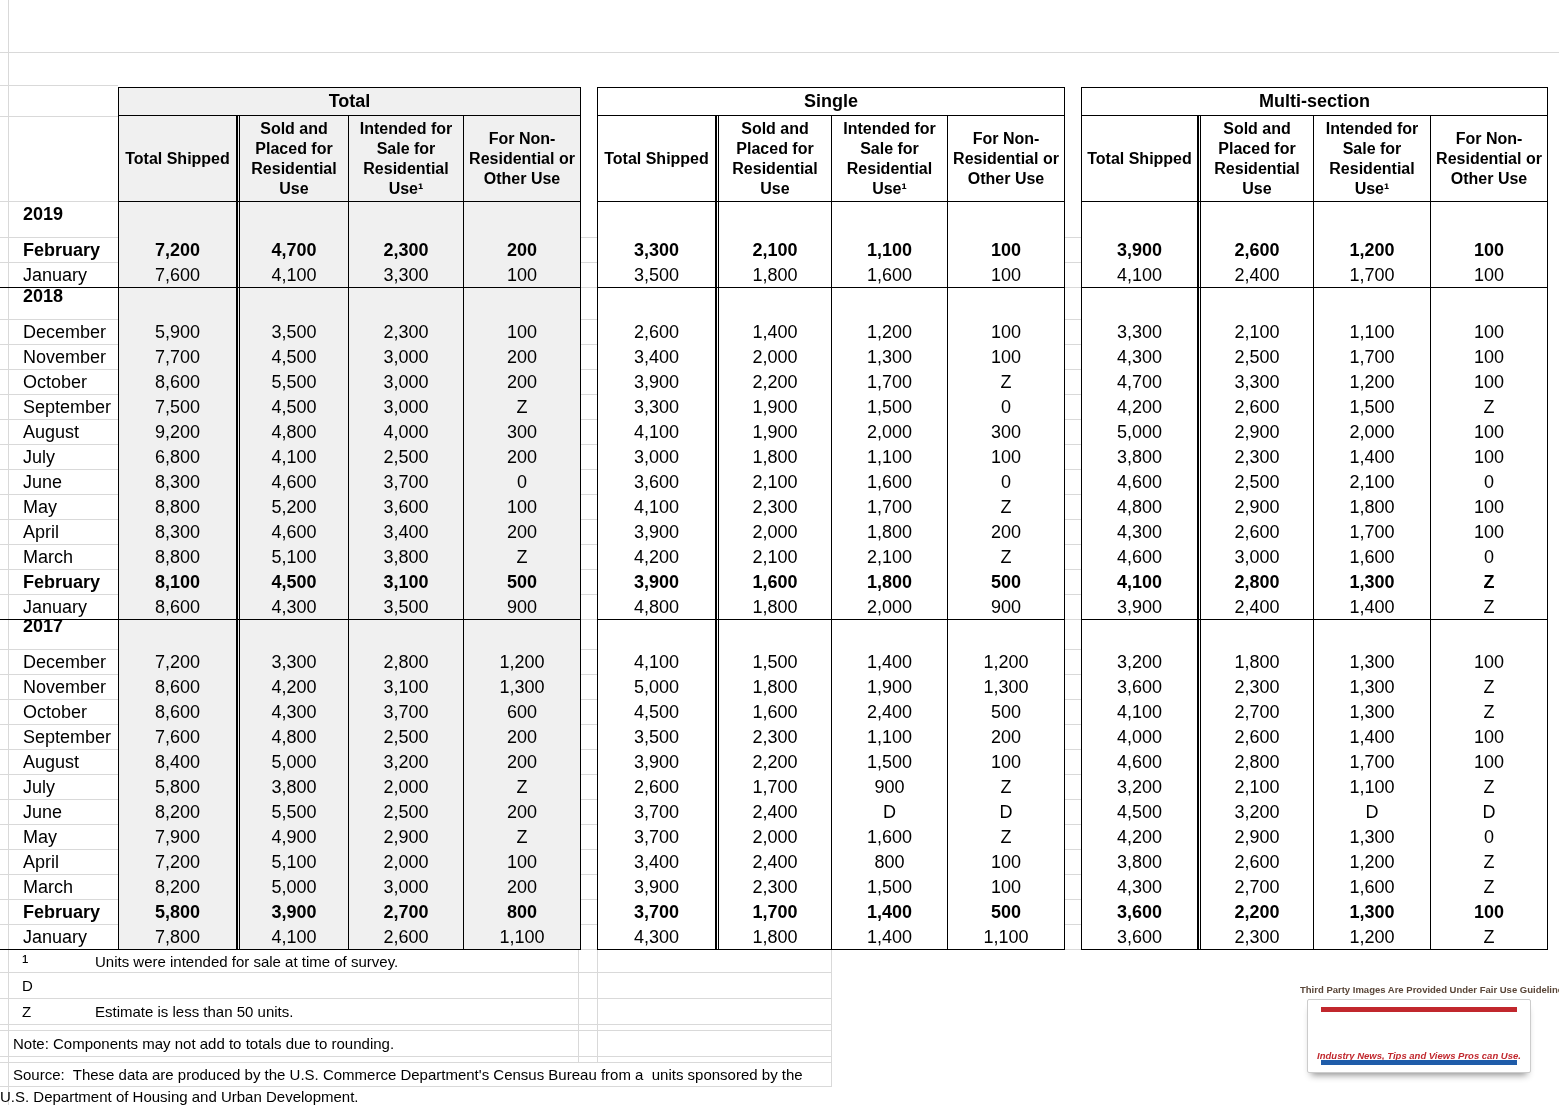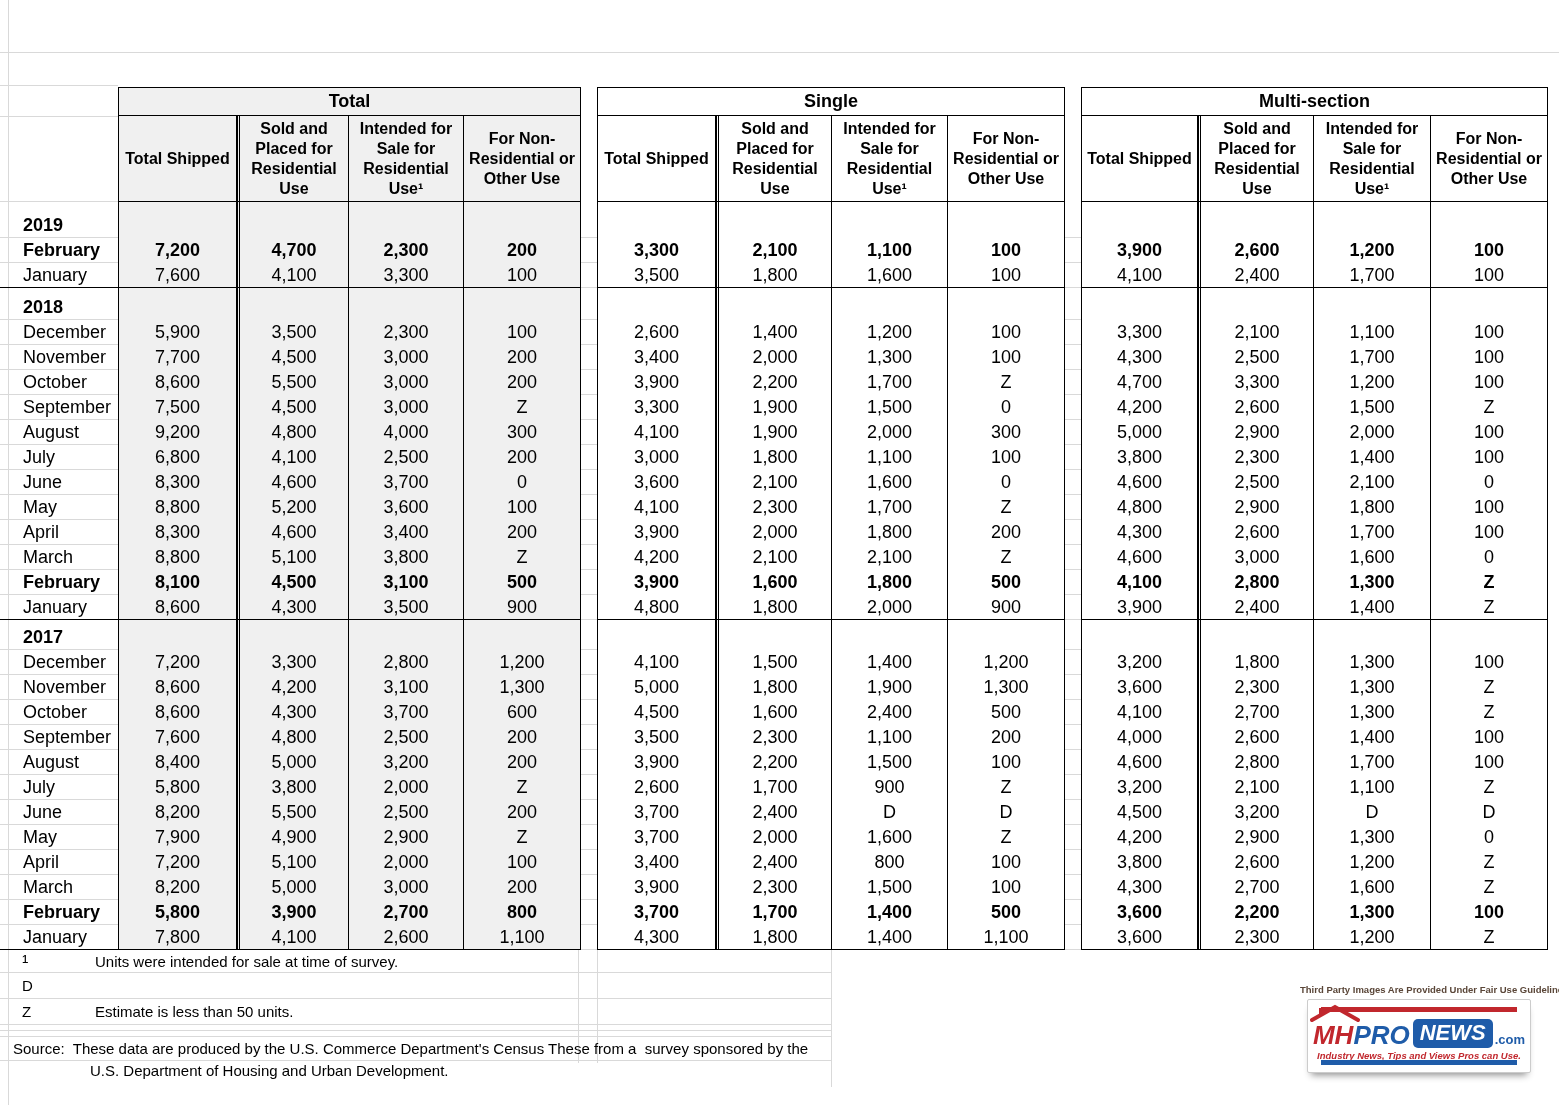--- a/index.html
+++ b/index.html
@@ -16,34 +16,34 @@
          justify-content:center;font-weight:bold;font-size:18px;background:#fff;}
   .grp{display:flex;border-left:1px solid #000;flex:none;}
   .cell,.hcell{box-sizing:border-box;flex:none;border-right:1px solid #000;display:flex;
          align-items:center;justify-content:center;text-align:center;font-size:18px;background:#fff;}
   .hcell{font-weight:bold;font-size:16px;line-height:20px;white-space:pre-line;
          border-bottom:1px solid #000;}
   .dbl{border-left:3px double #000;}
   .fillc{background:#F0F0F0 !important;}
   .lbl{box-sizing:border-box;flex:none;width:118px;display:flex;align-items:center;
        padding-left:23px;font-size:18px;border-bottom:1px solid #D9D9D9;}
-  .yrl{font-weight:bold;align-items:flex-end;padding-bottom:1px;}
+  .yrl{font-weight:bold;align-items:flex-end;padding-bottom:12px;}
   .gap{box-sizing:border-box;flex:none;width:16px;border-bottom:1px solid #D9D9D9;}
   .gap.nob{border-bottom:none;}
   .fillr{flex:1;}
   .b .lbl,.b .cell{font-weight:bold;}
   .bend .lbl,.bend .cell{border-bottom:1px solid #000;}
   #footnotes{position:absolute;left:0;top:950px;width:831px;}
   .frow{display:flex;align-items:center;box-sizing:border-box;}
   .fb{border-bottom:1px solid #D9D9D9;}
   .fmark{box-sizing:border-box;flex:none;width:95px;padding-left:22px;font-size:15px;}
   .fsup{font-size:19px;line-height:1;}
   .ftext{font-size:15px;white-space:pre;}
   .pad13{padding-left:13px;}
-  .pad90{padding-left:90px;}
+  .pad90{}
   
   .census{position:absolute;left:1037px;top:995px;width:148px;height:78px;background:#112E51;
           font-family:"Liberation Serif",serif;color:#fff;}
   .c-top{position:absolute;left:36px;top:6px;font-size:16px;font-weight:bold;white-space:nowrap;}
   .c-tm{font-size:8px;vertical-align:super;}
   .c-name{position:absolute;left:7px;top:14px;font-size:40px;font-weight:bold;letter-spacing:-1px;}
   .c-bar{position:absolute;left:10px;top:62px;width:96px;height:7px;background:#fff;border-radius:4px;}
   .c-bureau{position:absolute;left:109px;top:53px;font-size:16px;font-weight:bold;}
   
   .mhwrap{position:absolute;left:1300px;top:984px;width:238px;}
@@ -841,44 +841,35 @@
         <span class="ftext">Units were intended for sale at time of survey.</span>
       </div>
       <div class="frow fb" style="height: 26px;">
         <span class="fmark">D</span>
       </div>
       <div class="frow fb" style="height: 26px;">
         <span class="fmark">Z</span>
         <span class="ftext">Estimate is less than 50 units.</span>
       </div>
       <div class="frow fb" style="height: 6px;"></div>
+      <div class="frow fb" style="height: 26px;">
+        <span class="ftext pad13">Note: Components may not add to totals due to rounding.</span>
+      </div>
       <div class="frow fb" style="height: 6px;"></div>
       <div class="frow fb" style="height: 24px;">
-        <span class="ftext pad13">Source:  These data are produced by the U.S. Commerce Department's Census These from a  survey sponsored by the</span>
+        <span class="ftext pad13">Source:  These data are produced by the U.S. Commerce Department's Census Bureau from a  units sponsored by the</span>
       </div>
       <div class="frow" style="height: 18px;">
         <span class="ftext pad90">U.S. Department of Housing and Urban Development.</span>
       </div>
     </div>
 
 
   <div class="mhwrap">
     <div class="mh-disc">Third Party Images Are Provided Under Fair Use Guidelines.</div>
     <div class="mh-card">
       <div class="mh-bar red"></div>
-      <div class="mh-line">
-        <span class="mh-roofbox">
-          <svg class="mh-roof" width="52" height="18" viewBox="0 0 52 18">
-            <path d="M3 16 L26 3 L49 16" fill="none" stroke="#C1272D" stroke-width="4" stroke-linecap="round"></path>
-            <rect x="10" y="4" width="5" height="7" fill="#C1272D"></rect>
-          </svg>
-        </span>
-        <span class="mh-mh">MH</span>
-          <span class="mh-pro">PRO</span>
-          <span class="mh-news">NEWS</span>
-          <span class="mh-com">.com</span>
-      </div>
       <div class="mh-tag">Industry News, Tips and Views Pros can Use.</div>
       <div class="mh-bar blue"></div>
     </div>
   </div>
 
 </div>
 
 </body></html>

